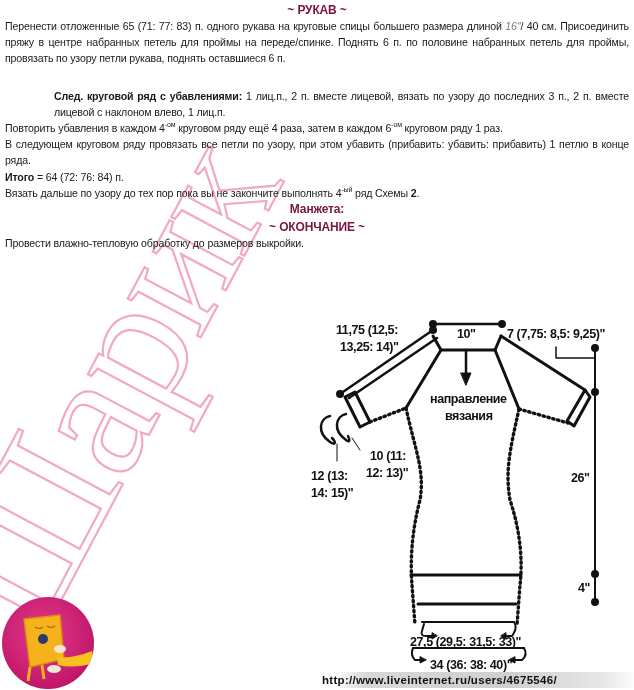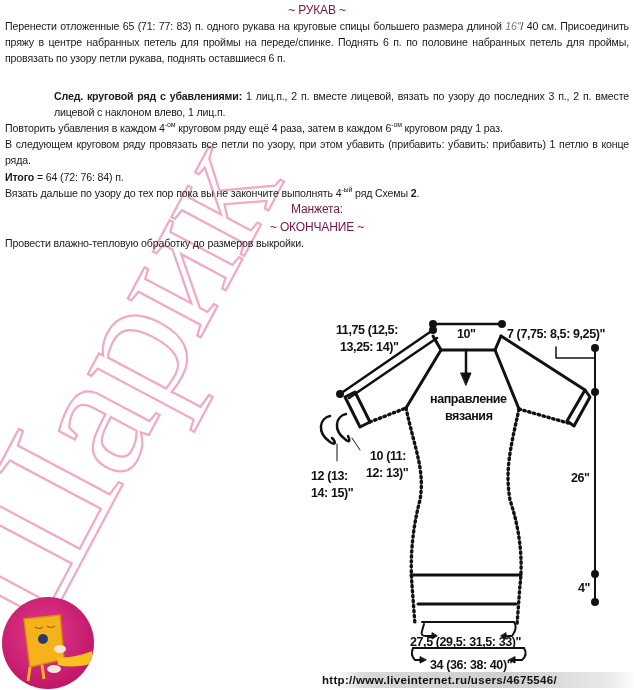--- a/index.html
+++ b/index.html
@@ -1,20 +1,20 @@
 <!DOCTYPE html>
 <html><head>
 <meta charset="utf-8">
 <style>
   html,body{margin:0;padding:0;background:#fff;}
   body{width:634px;height:690px;position:relative;overflow:hidden;font-family:"Liberation Sans","DejaVu Sans",sans-serif;color:#1a1a1a;}
   .page{position:absolute;left:0;top:0;width:634px;height:690px;}
   .watermark{position:absolute;left:0;top:0;width:634px;height:690px;pointer-events:none;z-index:1;}
   .content{position:absolute;left:5px;top:0;width:624px;z-index:2;font-size:10.6px;line-height:16.2px;letter-spacing:-0.15px;}
-  .section-title{text-align:center;font-weight:normal;color:#7a1540;font-size:12px;line-height:16px;margin-top:2px;}
+  .section-title{text-align:center;font-weight:bold;color:#7a1540;font-size:12px;line-height:16px;margin-top:2px;}
   .section-title.manzheta{margin-top:0;}
   .section-title.okonchanie{}
   .p{margin:0;}
   .indent{padding-left:49px;margin-top:21px;}
   .b{font-weight:bold;}
   .it{font-style:italic;color:#777;}
   .justify{text-align:justify;}
   sup{font-size:7px;line-height:0;}
   .diagram{position:absolute;left:0;top:0;width:634px;height:690px;z-index:3;}
   .dlabel{font-family:"Liberation Sans",sans-serif;font-weight:bold;font-size:12.5px;fill:#111;letter-spacing:-0.4px;}

